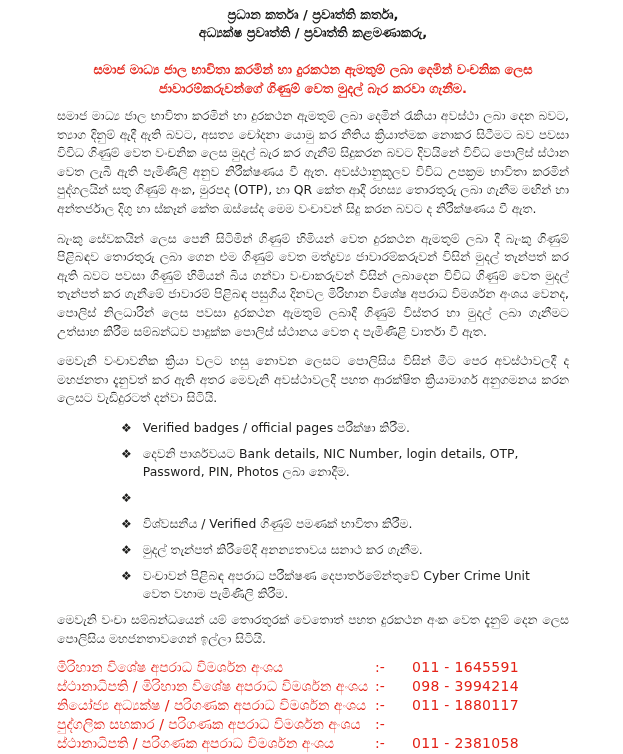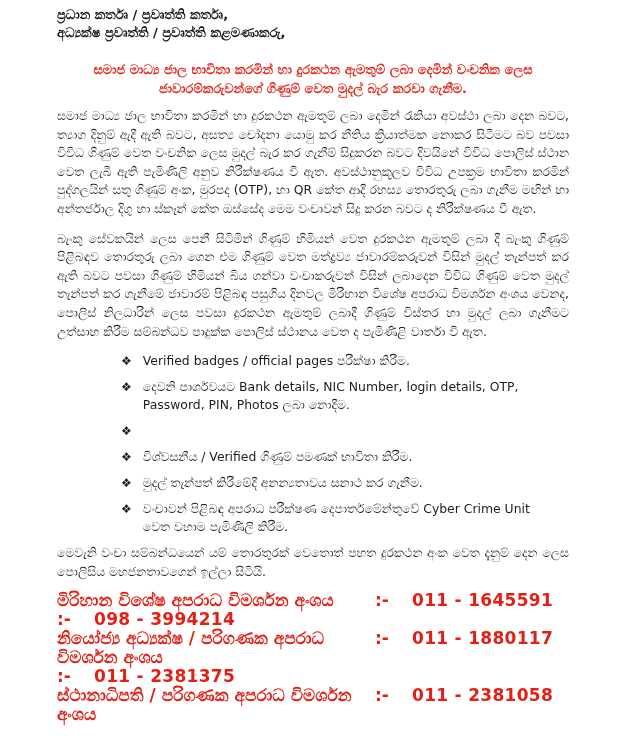--- a/index.html
+++ b/index.html
@@ -7,21 +7,21 @@
     position: relative;
     width: 623px;
     height: 754px;
     box-sizing: border-box;
     background: #ffffff;
     padding: 6px 54px 0 57px;
     overflow: hidden;
     font-family: "DejaVu Sans", "Liberation Sans", sans-serif;
     color: #1d1d1b;
   }
-  .recipient-block { margin-bottom: 18px; }
+  .recipient-block { margin-bottom: 18px; text-align: center; }
   .recipient-line {
     font-weight: bold;
     font-size: 13px;
     line-height: 18px;
     color: #151513;
   }
   .notice-title {
     text-align: center;
     font-weight: bold;
     font-size: 13px;
@@ -56,42 +56,43 @@
     color: #1d1d1b;
   }
   .closing-para { margin-bottom: 10px; }
   .hotline-block {
     margin-top: 8px;
     color: #e32015;
   }
   .hotline-row {
     display: flex;
     align-items: flex-start;
-    font-weight: bold;
-    font-size: 17px;
+    font-weight: normal;
+    font-size: 14px;
     line-height: 19px;
   }
   .hotline-label { flex: 0 0 318px; }
   .hotline-sep   { flex: 0 0 37px; }
   .hotline-number { flex: 1 1 auto; letter-spacing: 0.3px; }
 </style>
 </head>
 <body>
 
 <div class="page">
 
   <div class="recipient-block">
     <div class="recipient-line">ප්‍රධාන කර්තෘ / ප්‍රවෘත්ති කර්තෘ,</div>
     <div class="recipient-line">අධ්‍යක්ෂ ප්‍රවෘත්ති / ප්‍රවෘත්ති කළමණාකරු,</div>
   </div>
 
   <div class="notice-title">සමාජ මාධ්‍ය ජාල භාවිතා කරමින් හා දුරකථන ඇමතුම් ලබා දෙමින් වංචනික ලෙස ජාවාරම්කරුවන්ගේ ගිණුම් වෙත මුදල් බැර කරවා ගැනීම.</div>
 
   <p class="body-para">සමාජ මාධ්‍ය ජාල භාවිතා කරමින් හා  දුරකථන ඇමතුම් ලබා දෙමින් රැකියා අවස්ථා ලබා දෙන බවට, ත්‍යාග දිනුම් ඇදී ඇති බවට, අසත්‍ය චෝදනා යොමු කර නීතිය ක්‍රියාත්මක නොකර සිටීමට බව පවසා විවිධ ගිණුම් වෙත වංචනික ලෙස මුදල් බැර කර ගැනීම් සිදුකරන බවට දිවයිනේ විවිධ පොලිස් ස්ථාන වෙත ලැබී ඇති පැමිණිලි අනුව නිරීක්ෂණය වී ඇත. අවස්ථානුකූලව විවිධ උපක්‍රම භාවිතා කරමින් පුද්ගලයින් සතු ගිණුම් අංක, මුරපද (OTP), හා  QR කේත ආදී රහස්‍ය තොරතුරු ලබා ගැනීම මඟින් හා අන්තර්ජාල දිගු හා ස්කෑන් කේත ඔස්සේද මෙම වංචාවන්  සිදු කරන බවට ද නිරීක්ෂණය වී ඇත.</p>
   <p class="body-para">බැංකු සේවකයින් ලෙස පෙනී සිටිමින් ගිණුම් හිමියන් වෙත දුරකථන ඇමතුම් ලබා දී බැංකු ගිණුම් පිළිබඳව තොරතුරු ලබා ගෙන එම ගිණුම් වෙත මත්ද්‍රව්‍ය ජාවාරම්කරුවන් විසින් මුදල් තැන්පත් කර ඇති බවට පවසා ගිණුම් හිමියන් බිය ගන්වා වංචාකරුවන් විසින් ලබාදෙන විවිධ ගිණුම් වෙත මුදල් තැන්පත් කර ගැනීමේ ජාවාරම් පිළිබඳ පසුගිය දිනවල මිරිහාන විශේෂ අපරාධ විමර්ශන අංශය වෙනද, පොලිස් නිලධාරින් ලෙස පවසා දුරකථන ඇමතුම් ලබාදී ගිණුම් විස්තර හා මුදල් ලබා ගැනීමට උත්සාහ කිරීම සම්බන්ධව පාදුක්ක පොලිස් ස්ථානය වෙත ද පැමිණිළි වාර්තා වී ඇත.</p>
+  <p class="body-para">මෙවැනි වංචාවනික ක්‍රියා වලට හසු නොවන ලෙසට පොලිසිය විසින් මීට පෙර අවස්ථාවලදී ද මහජනතා දැනුවත් කර ඇති අතර මෙවැනි අවස්ථාවලදී  පහත ආරක්ෂිත ක්‍රියාමාර්ග අනුගමනය කරන ලෙසට වැඩිදුරටත් දන්වා සිටියි.</p>
 
   <ul class="bullet-list">
     <li class="bullet-item">
       <span class="bullet-marker">❖</span>
       <span>Verified badges  /  official pages පරීක්ෂා කිරීම.</span>
     </li>
     <li class="bullet-item">
       <span class="bullet-marker">❖</span>
       <span>දෙවනි පාර්ශවයට Bank details, NIC Number, login details, OTP, Password, PIN, Photos ලබා නොදීම.</span>
     </li>
@@ -114,31 +115,32 @@
 
   <p class="body-para closing-para">මෙවැනි වංචා සම්බන්ධයෙන් යම් තොරතුරක් වෙතොත් පහත දුරකථන අංක වෙත දැනුම් දෙන ලෙස පොලිසිය මහජනතාවගෙන් ඉල්ලා සිටියි.</p>
 
   <div class="hotline-block">
     <div class="hotline-row">
       <span class="hotline-label">මිරිහාන විශේෂ අපරාධ විමර්ශන අංශය</span>
       <span class="hotline-sep">:-</span>
       <span class="hotline-number">011 - 1645591</span>
     </div>
     <div class="hotline-row">
+      <span class="hotline-label">ස්ථානාධිපති / මිරිහාන විශේෂ අපරාධ විමර්ශන අංශය</span>
       <span class="hotline-sep">:-</span>
       <span class="hotline-number">098 - 3994214</span>
     </div>
     <div class="hotline-row">
       <span class="hotline-label">නියෝජ්‍ය අධ්‍යක්ෂ / පරිගණක අපරාධ විමර්ශන අංශය</span>
       <span class="hotline-sep">:-</span>
       <span class="hotline-number">011 - 1880117</span>
     </div>
     <div class="hotline-row">
+      <span class="hotline-label">පුද්ගලික සහකාර / පරිගණක අපරාධ විමර්ශන අංශය</span>
       <span class="hotline-sep">:-</span>
-      <span class="hotline-number">011 - 2381375</span>
     </div>
     <div class="hotline-row">
       <span class="hotline-label">ස්ථානාධිපති / පරිගණක අපරාධ විමර්ශන අංශය</span>
       <span class="hotline-sep">:-</span>
       <span class="hotline-number">011 - 2381058</span>
     </div>
   </div>
 
 </div>
 

